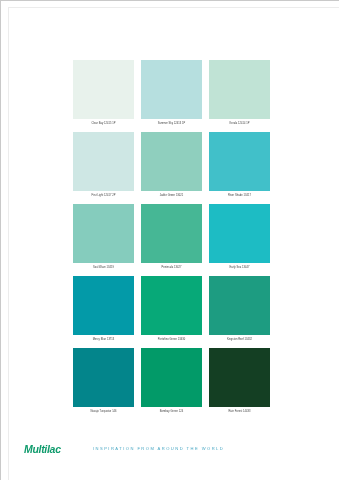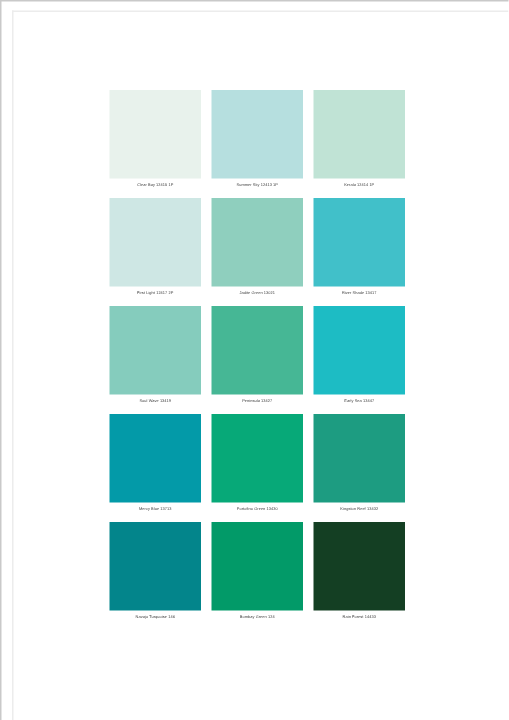--- a/index.html
+++ b/index.html
@@ -186,15 +186,19 @@
         <span class="swatch-label">Bombay Green 124</span>
       </div>
 
       <div class="swatch-cell">
         <span class="swatch-chip" style="background:#143f23"></span>
         <span class="swatch-label">Rain Forest 14433</span>
       </div>
 
     </div>
 
+    <div class="footer">
+      <div class="logo">Multilac</div>
+      <div class="tagline">INSPIRATION FROM AROUND THE WORLD</div>
+    </div>
 
   </div>
 </div>
 
 </body></html>

